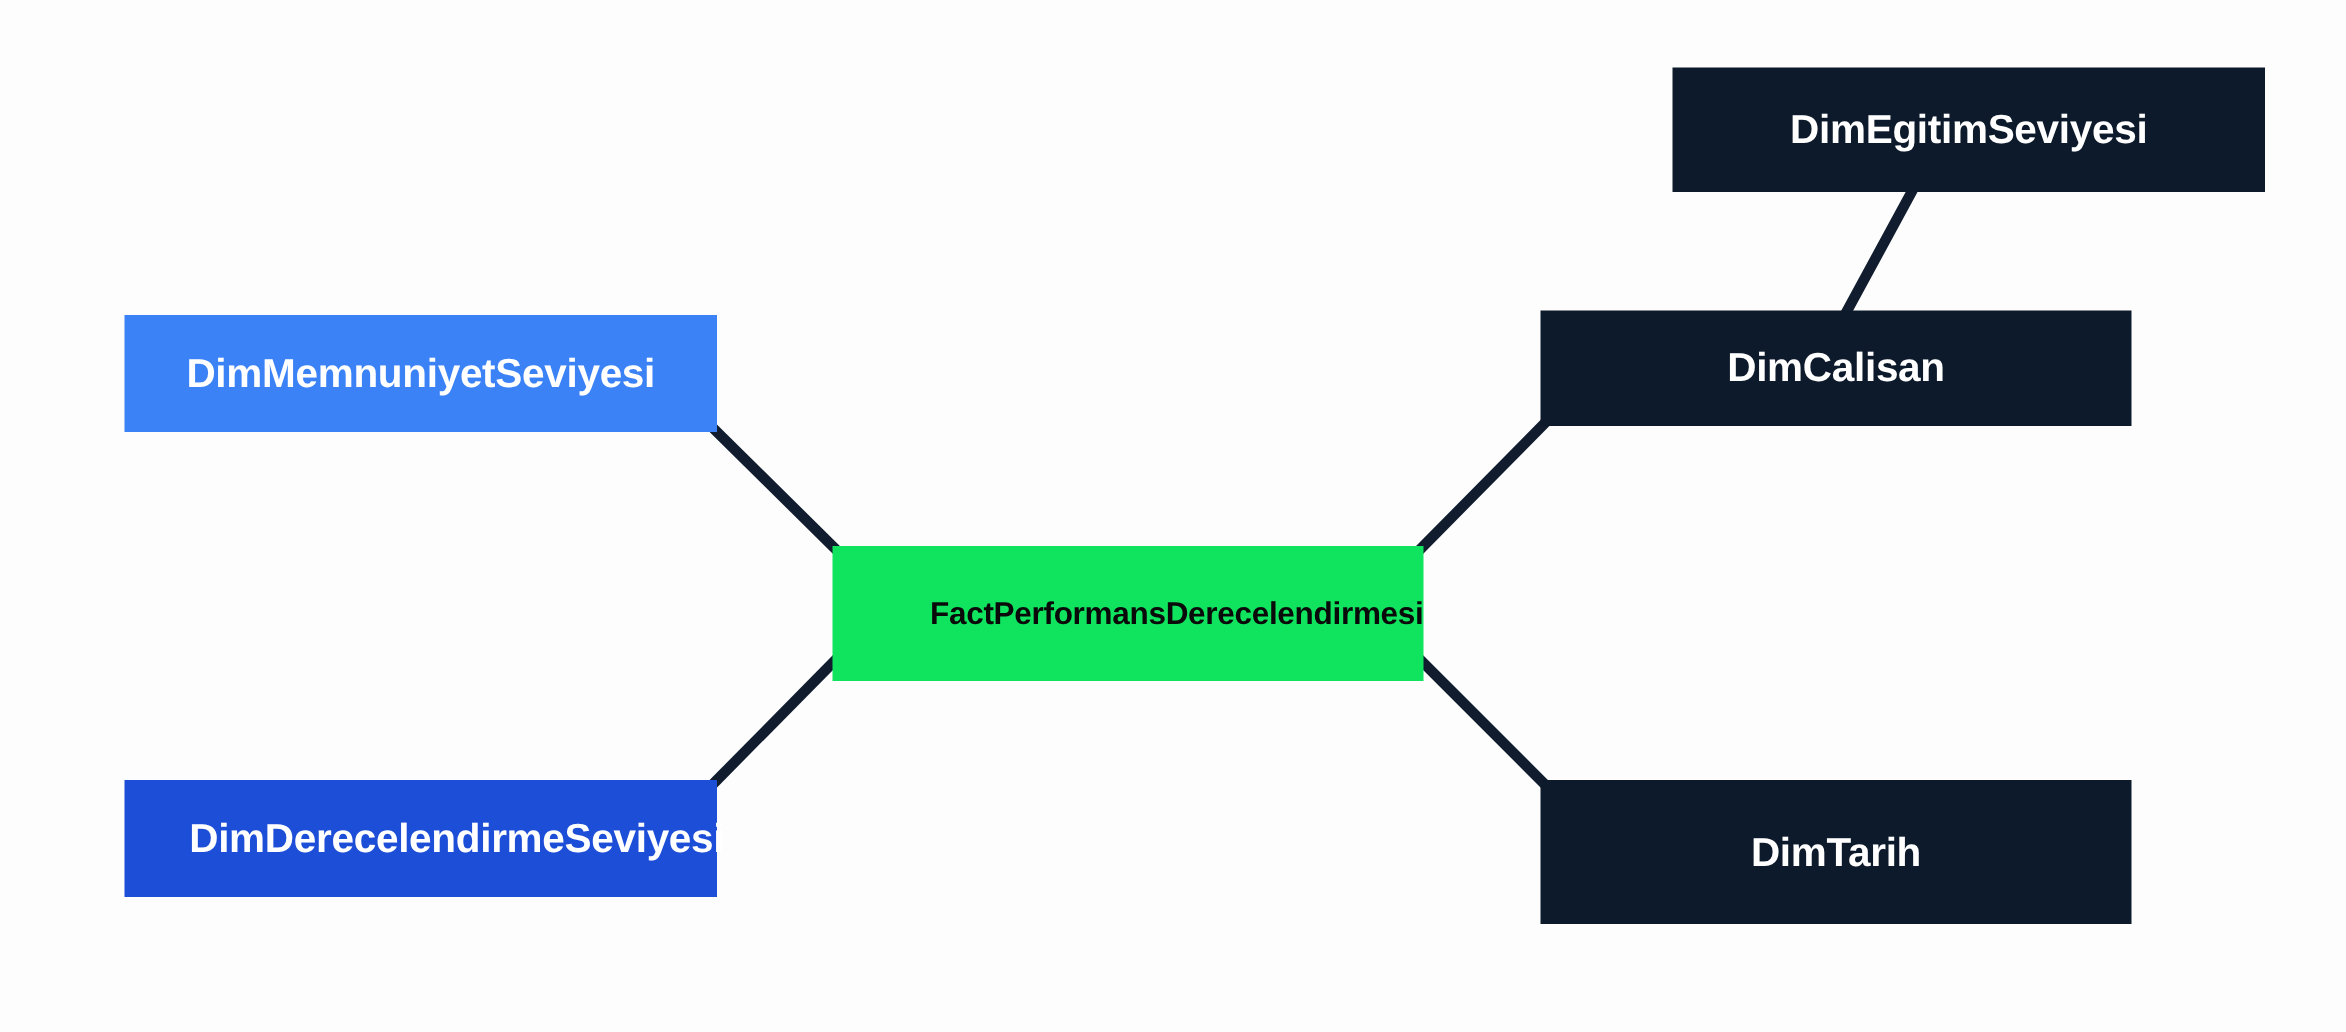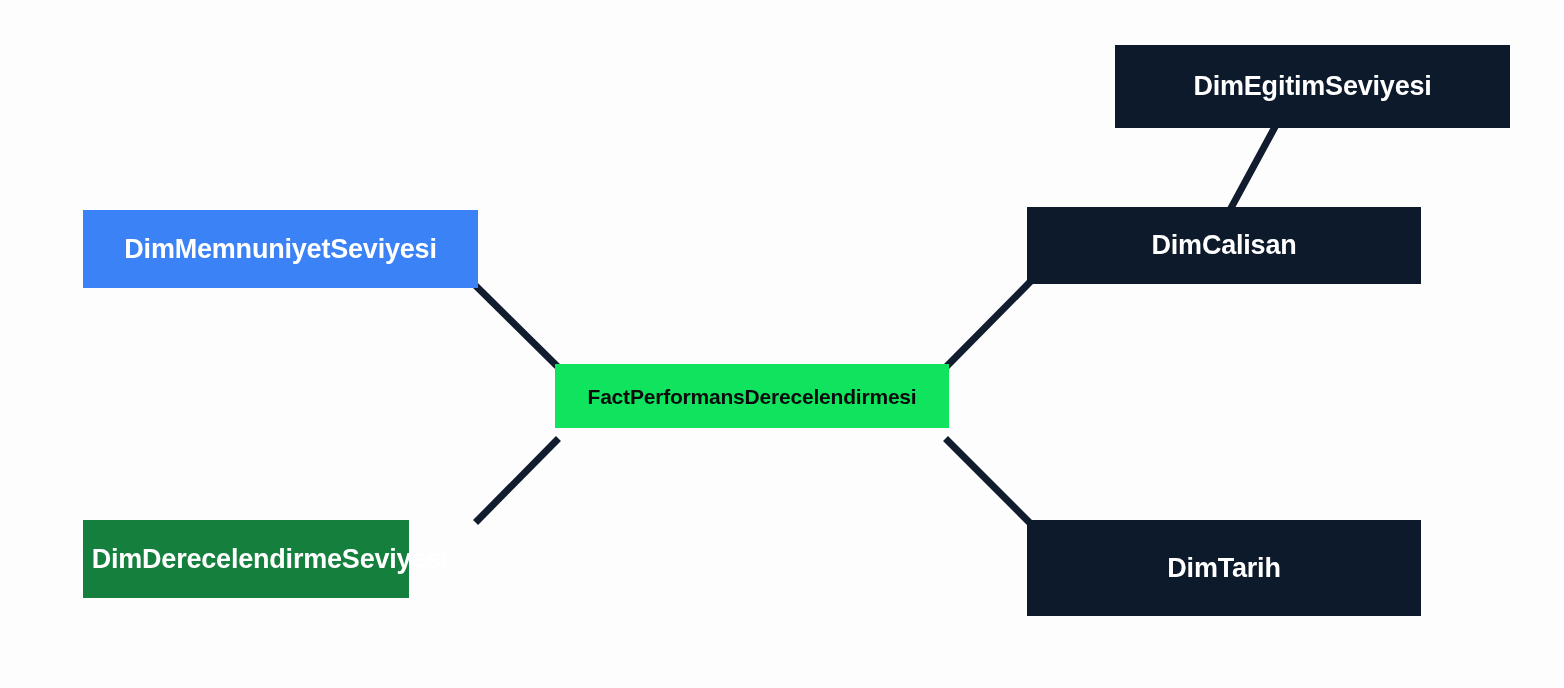--- a/index.html
+++ b/index.html
@@ -70,25 +70,25 @@
   </div>
 
   <div class="node node-dim" id="node-dim-memnuniyet-seviyesi" style="left: 83px; top: 210px; width: 395px; height: 78px; background: #3b82f6;">
     <span class="node-label">DimMemnuniyetSeviyesi</span>
   </div>
 
   <div class="node node-dim" id="node-dim-calisan" style="left: 1027px; top: 207px; width: 394px; height: 77px; background: rgb(13, 26, 43);">
     <span class="node-label">DimCalisan</span>
   </div>
 
-  <div class="node node-dim" id="node-dim-derecelendirme-seviyesi" style="left: 83px; top: 520px; width: 326px; height: 78px; background: #15803d; padding-left: 48px;">
+  <div class="node node-dim" id="node-dim-derecelendirme-seviyesi" style="left: 83px; top: 520px; width: 395px; height: 78px; background: #1d4ed8; padding-left: 48px;">
     <span class="node-label">DimDerecelendirmeSeviyesi</span>
   </div>
 
   <div class="node node-dim" id="node-dim-tarih" style="left: 1027px; top: 520px; width: 394px; height: 96px; background: rgb(13, 26, 43);">
     <span class="node-label">DimTarih</span>
   </div>
 
-  <div class="node node-fact" id="node-fact-performans-derecelendirmesi" style="left: 555px; top: 364px; width: 394px; height: 64px; background: rgb(16, 228, 95);">
+  <div class="node node-fact" id="node-fact-performans-derecelendirmesi" style="left: 555px; top: 364px; width: 394px; height: 90px; background: rgb(16, 228, 95); justify-content: flex-end;">
     <span class="node-label">FactPerformansDerecelendirmesi</span>
   </div>
 
 </div>
 
 </body></html>

